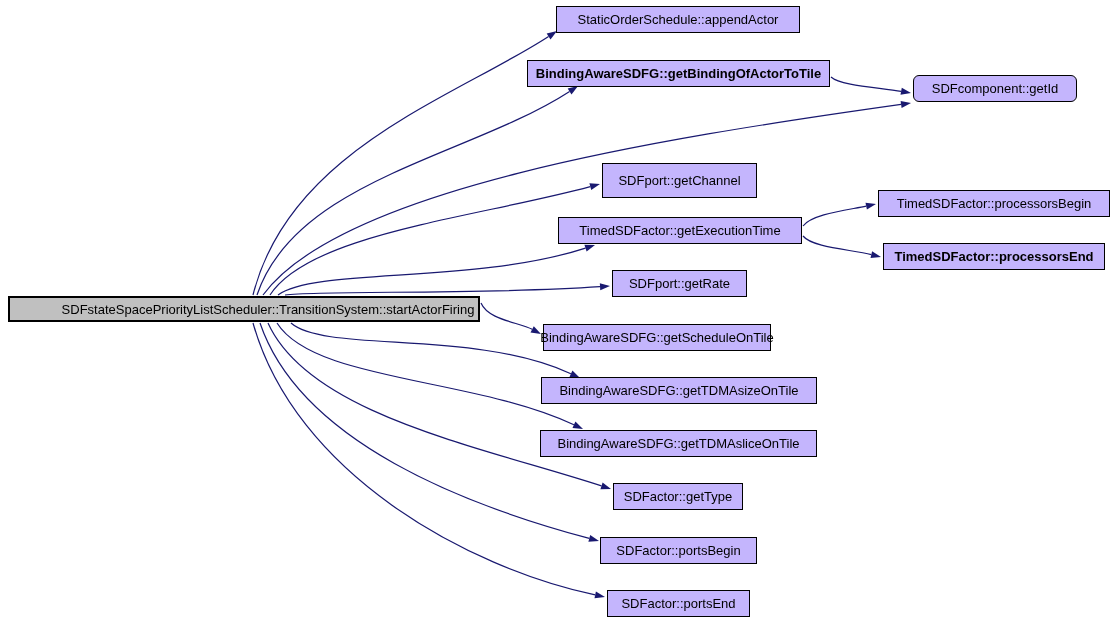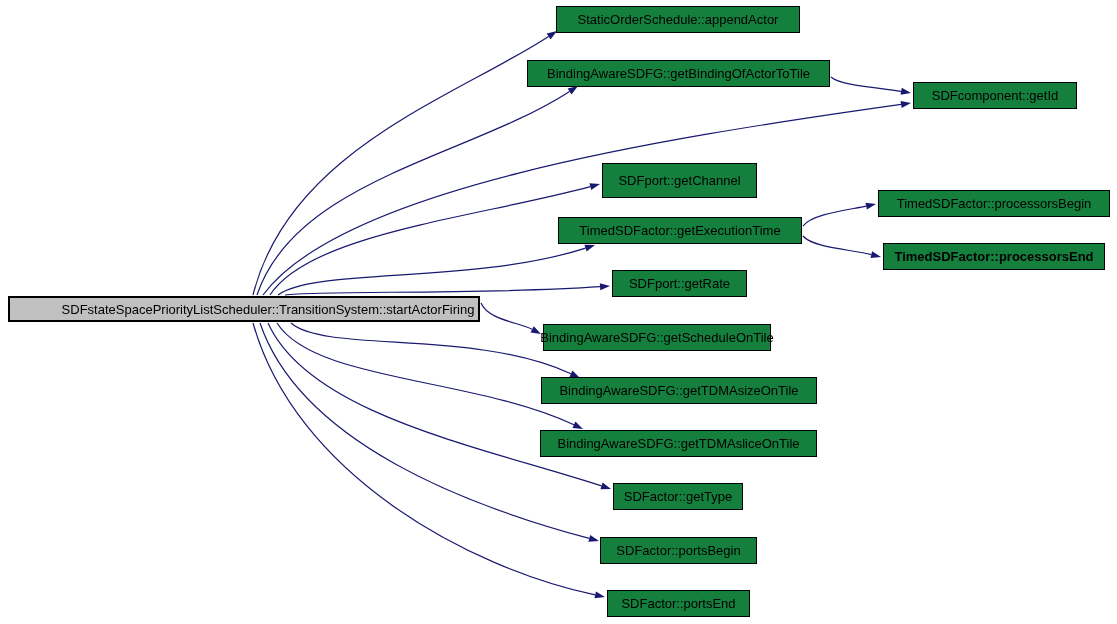--- a/index.html
+++ b/index.html
@@ -13,21 +13,21 @@
   }
   #edge-layer {
     position: absolute;
     left: 0; top: 0;
     width: 1117px; height: 624px;
   }
   .node {
     position: absolute;
     box-sizing: border-box;
     border: 1px solid #000000;
-    background: #15803d;
+    background: #c4b5fd;
     color: #000000;
     font-size: 13px;
     line-height: 1;
     display: flex;
     align-items: center;
     justify-content: center;
     white-space: nowrap;
     cursor: pointer;
   }
   .node.main {
@@ -72,24 +72,24 @@
       <path d="M 803 236 C 812.36 247.55, 850.7267733401889 249.45203685729035, 871.3 254.6" fill="none" stroke="#191970" stroke-width="1.2"></path>
       <polygon points="881,257 870.5,258.0 872.1,251.2" fill="#191970"></polygon>
     </svg>
   <div id="node-layer">
       <div class="node main" style="left: 8px; top: 296px; width: 472px; height: 26px; padding-left: 48px;">
         <span>SDFstateSpacePriorityListScheduler::TransitionSystem::startActorFiring</span>
       </div>
       <div class="node" style="left: 556px; top: 6px; width: 244px; height: 27px;">
         <span>StaticOrderSchedule::appendActor</span>
       </div>
-      <div class="node" style="left: 527px; top: 60px; width: 303px; height: 27px;">
+      <div class="node" style="left: 527px; top: 60px; width: 303px; height: 27px; font-weight: bold;">
         <span>BindingAwareSDFG::getBindingOfActorToTile</span>
       </div>
-      <div class="node" style="left: 913px; top: 82px; width: 164px; height: 27px;">
+      <div class="node" style="left: 913px; top: 75px; width: 164px; height: 27px; border-radius: 6px;">
         <span>SDFcomponent::getId</span>
       </div>
       <div class="node" style="left: 602px; top: 163px; width: 155px; height: 35px;">
         <span>SDFport::getChannel</span>
       </div>
       <div class="node" style="left: 558px; top: 217px; width: 244px; height: 27px;">
         <span>TimedSDFactor::getExecutionTime</span>
       </div>
       <div class="node" style="left: 878px; top: 190px; width: 232px; height: 27px;">
         <span>TimedSDFactor::processorsBegin</span>

